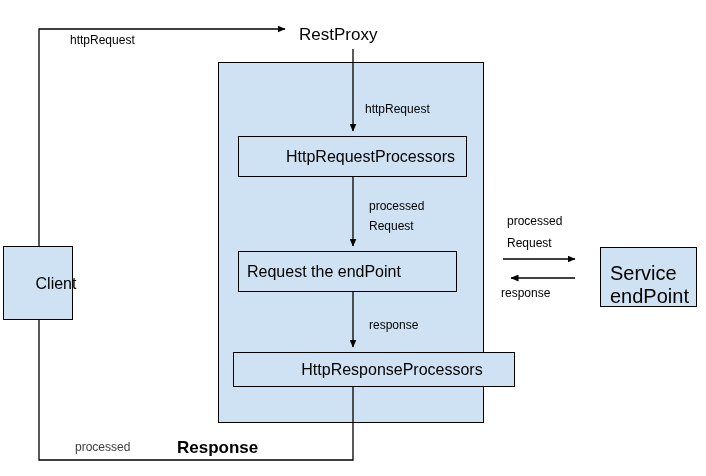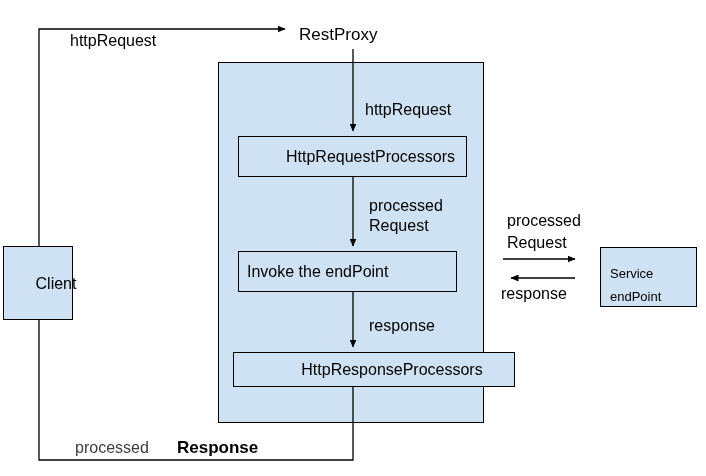--- a/index.html
+++ b/index.html
@@ -28,34 +28,34 @@
     box-sizing:border-box;
     font-size:16px;
     line-height:19px;
     padding-left:36px;
   }
   .node.container{background:var(--node-fill);}
   .node.center{display:flex;align-items:center;justify-content:center;}
   .node.vcenter{display:flex;align-items:center;justify-content:flex-start;}
   .lbl{
     position:absolute;
-    font-size:16px;
+    font-size:12px;
     line-height:19px;
     white-space:pre-line;
     color:var(--text);
   }
   .lbl.restproxy{font-size:17px;}
   .lbl.two-line{line-height:20px;}
   .lbl.two-line-right{line-height:22px;}
   .lbl.muted{color:var(--muted);}
   .lbl.bold-resp{font-weight:bold;font-size:17px;}
   .service-text{
     position:absolute;
     left:9px;top:14px;
-    font-size:13px;
+    font-size:20px;
     line-height:23px;
     white-space:pre-line;
   }
 </style>
 </head>
 <body>
 
 <div class="stage">
 
   <div class="node container" style="left:218px;top:62px;width:266px;height:361px;"></div>
@@ -77,21 +77,21 @@
 
   <div class="node center" style="left:3px;top:246px;width:70px;height:74px;">
     <span>Client</span>
   </div>
 
   <div class="node center" style="left:238px;top:136px;width:229px;height:41px;">
     <span>HttpRequestProcessors</span>
   </div>
 
   <div class="node vcenter" style="left:238px;top:251px;width:219px;height:41px;padding-left:8px;">
-    <span>Invoke the endPoint</span>
+    <span>Request the endPoint</span>
   </div>
 
   <div class="node center" style="left:233px;top:352px;width:282px;height:35px;">
     <span>HttpResponseProcessors</span>
   </div>
 
   <div class="node" style="left:600px;top:247px;width:97px;height:60px;">
     <div class="service-text">Service
 endPoint</div>
   </div>

